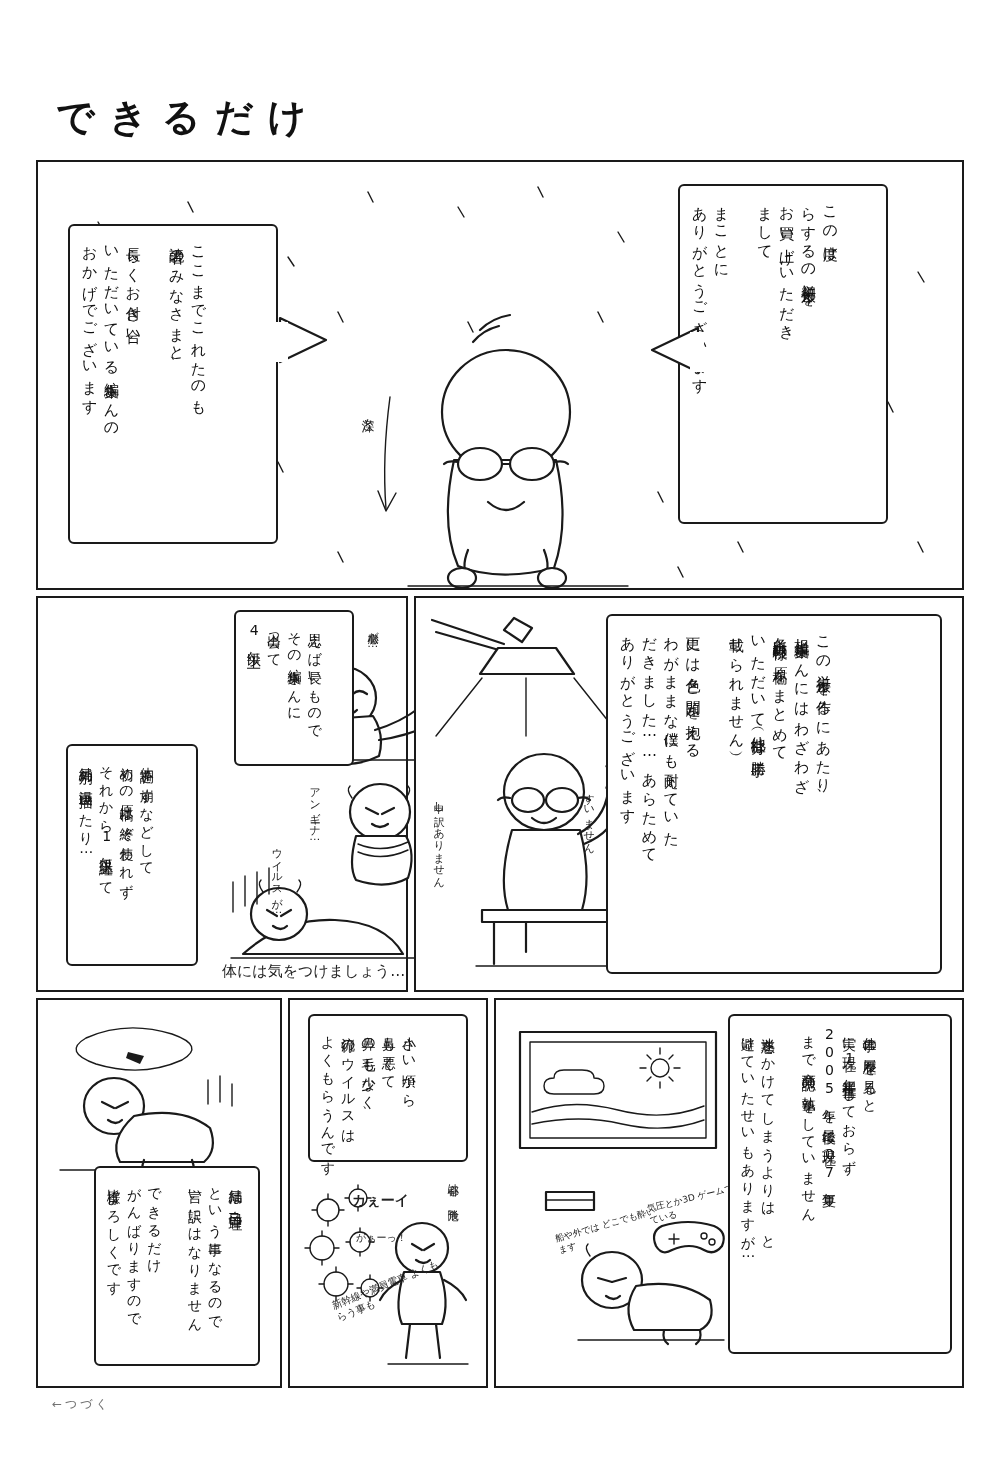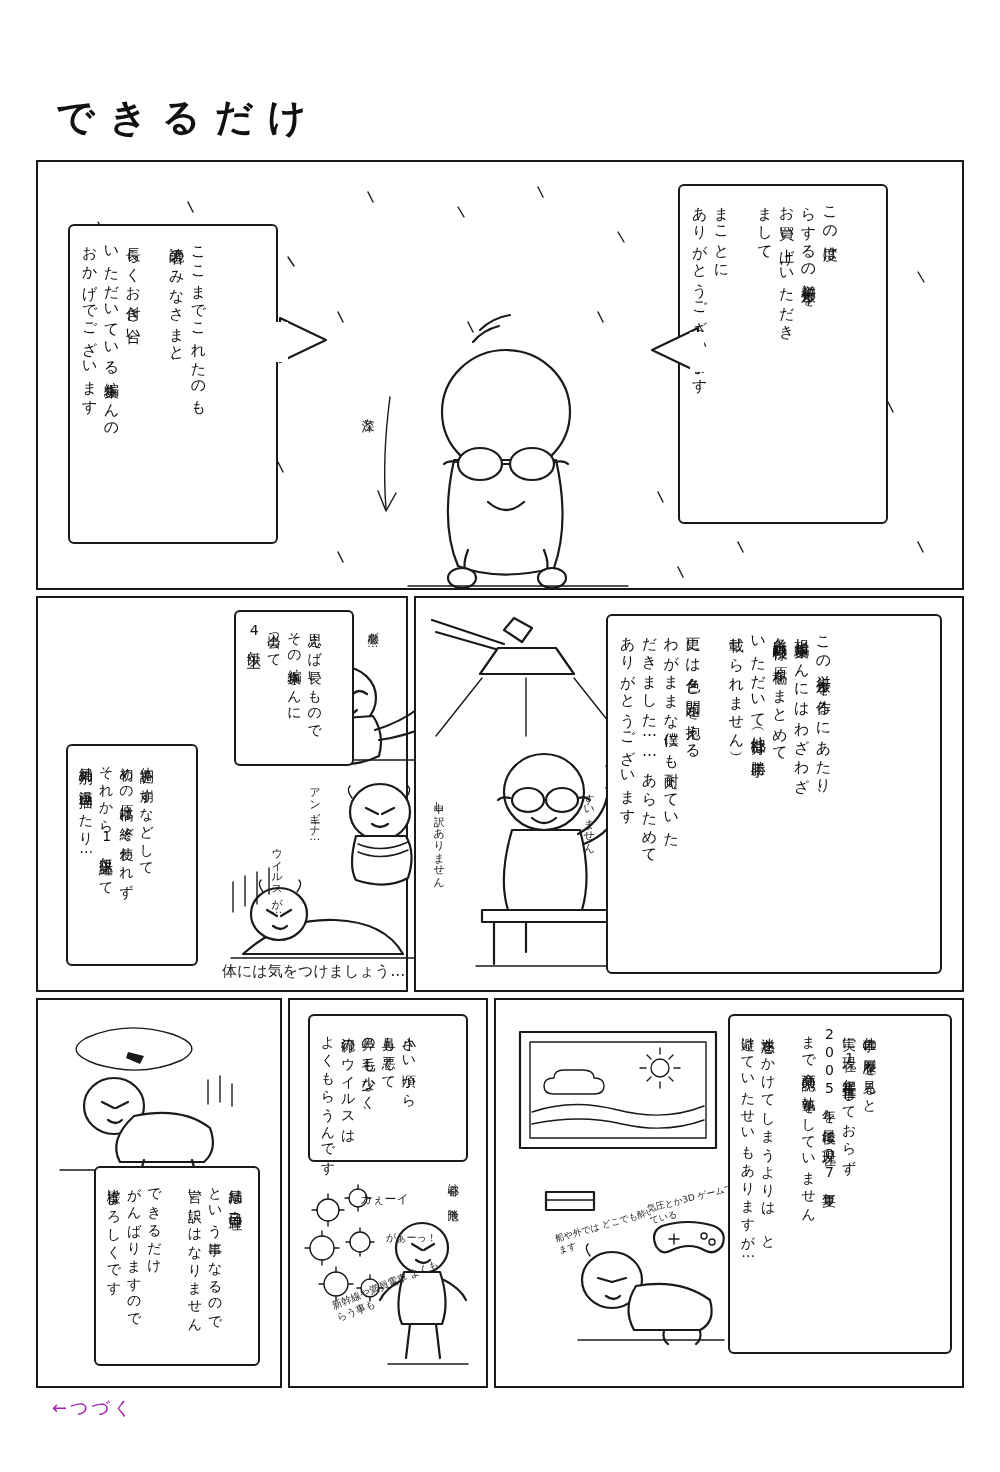--- a/index.html
+++ b/index.html
@@ -37,21 +37,21 @@
   .handnote{position:absolute;font-size:11px;color:#222;line-height:1.2;}
   .handnote.vtn{writing-mode:vertical-rl;text-orientation:upright;}
 
   svg{display:block;overflow:visible;}
   .ink{fill:none;stroke:#1a1a1a;stroke-width:2.2;stroke-linecap:round;stroke-linejoin:round;}
   .ink-thin{fill:none;stroke:#1a1a1a;stroke-width:1.4;stroke-linecap:round;stroke-linejoin:round;}
   .ink-fill{fill:#1a1a1a;stroke:none;}
   .white-fill{fill:#fff;stroke:#1a1a1a;stroke-width:2.2;stroke-linejoin:round;}
 
   .footer{
-    position:absolute;left:52px;top:1396px;font-size:18px;letter-spacing:3px;color:#a21caf;
+    position:absolute;left:52px;top:1396px;font-size:12px;letter-spacing:3px;color:#737373;
   }
 </style>
 </head>
 <body>
 
 <div class="page">
 
   <div class="title">できるだけ</div>
 
   <div class="panel" style="left:36px;top:160px;width:928px;height:430px;">
@@ -318,22 +318,22 @@
         <path class="ink" d="M138 68 l-10 6"></path>
       <path class="ink" d="M120 84 q8 6 14 0"></path>
       <path class="white-fill" d="M108 96 q-10 34 -2 52 l40 0 q8 -22 -2 -52 z"></path>
       <path class="ink" d="M106 104 q-16 8 -22 20"></path>
       <path class="ink" d="M148 104 q16 8 22 20"></path>
       <path class="ink" d="M114 148 l-4 34"></path>
       <path class="ink" d="M140 148 l4 34"></path>
       <path class="ink-thin" d="M92 188 h80"></path>
     </svg>
 
-    <div class="handnote" style="left:70px;top:192px;font-size:12px;">カぇーイ</div>
-    <div class="handnote" style="left:66px;top:232px;font-size:10px;margin-left:30px;">がぁーっ！</div>
+    <div class="handnote" style="left:62px;top:192px;font-size:14px;font-weight:bold;">カぇーイ</div>
+    <div class="handnote" style="left:66px;top:232px;font-size:10px;">がぁーっ！</div>
     <div class="handnote vtn" style="left:156px;top:176px;font-size:11px;">都心は
 危険…</div>
     <div class="handnote" style="left:40px;top:300px;font-size:10px;transform:rotate(-22deg);transform-origin:left top;width:120px;line-height:1.3;">新幹線や満員電車
 よくもらう事も</div>
   </div>
 
   <div class="panel" style="left:494px;top:998px;width:470px;height:390px;">
 
     <svg width="220" height="150" style="position:absolute;left:16px;top:24px;">
       <rect class="white-fill" x="8" y="8" width="196" height="116"></rect>

